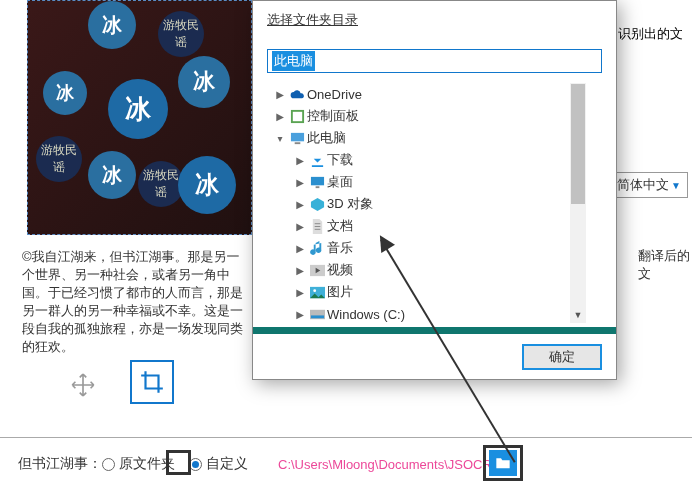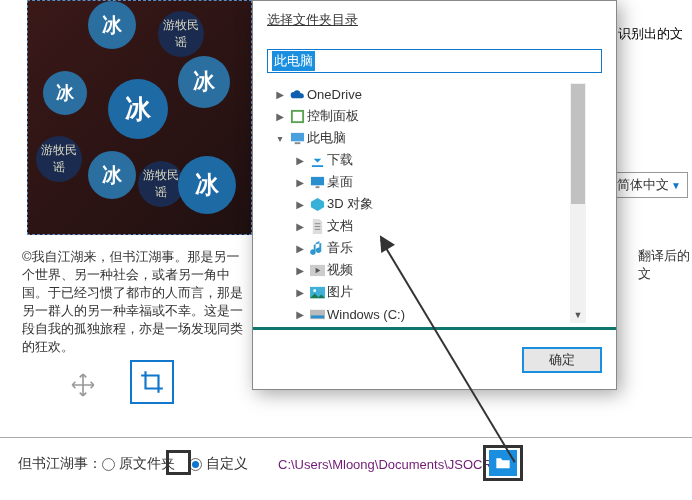--- a/index.html
+++ b/index.html
@@ -28,21 +28,21 @@
 .lang-select .chev { color:#1177cc; font-size:10px; }
 .right-text2 { position:absolute; left:618px; top:247px; font-size:13px; color:#333;padding-left:20px; }
 
 .hr { position:absolute; left:0; top:437px; width:692px; height:1px; background:#aaa; }
 
 .output-row { position:absolute; left:18px; top:455px; display:flex; align-items:center; font-size:14px; color:#333; }
 .output-row label { margin-left: 4px; margin-right: 14px; cursor:pointer; }
 .radio { width:13px; height:13px; border:1px solid #666; border-radius:50%; display:inline-flex; align-items:center; justify-content:center; background:#fff; }
 .radio.on::after { content:''; width:7px; height:7px; border-radius:50%; background:#1177cc; }
 .mark1 { position:absolute; left:166px; top:450px; width:25px; height:25px; border:3px solid #333; }
-.path-text { margin-left: 16px; font-size:13px; color:#701a75; letter-spacing:0; }
+.path-text { margin-left: 16px; font-size:13px; color:#ec4899; letter-spacing:0; }
 .folder-btn { position:absolute; left:489px; top:450px; width:28px; height:26px; background:#1a8fe0; display:flex; align-items:center; justify-content:center; }
 .mark2 { position:absolute; left:483px; top:445px; width:40px; height:36px; border:3px solid #333; }
 
 
 .dialog { position:absolute; left:252px; top:0px; width:365px; background:#fff; border:1px solid #888; box-shadow: 4px 4px 18px rgba(0,0,0,.35); }
 .dlg-title { display:flex; align-items:center; justify-content:space-between; height:30px; padding:0 8px 0 12px; font-size:13px; }
 .dlg-close { width:28px; height:22px; display:flex; align-items:center; justify-content:center; font-size:15px; cursor:pointer; }
 .dlg-body { padding: 10px 14px 0 14px; }
 .dlg-sub { font-size:13px; margin-bottom: 20px; text-decoration: underline; }
 .dlg-input { width: 100%; height: 24px; border:1px solid #1177cc; background:#fff; padding:0 4px; display:flex; align-items:center; }
@@ -54,21 +54,21 @@
 .scrollbar .up { top:0; }
 .scrollbar .down { bottom:0; }
 .tree { list-style:none; font-size:13px; }
 .tree li { display:flex; align-items:center; height:22px; white-space:nowrap; }
 .tree .tw { width:14px; text-align:center; color:#666; font-size:10px; cursor:pointer; }
 .tree .ic { width:20px; display:flex; align-items:center; justify-content:center; }
 .tree .ic svg { width:15px; height:15px; }
 .l1 { padding-left: 6px; }
 .l2 { padding-left: 26px; }
 
-.dlg-foot { height:62px; display:flex; align-items:center; justify-content:flex-end; padding-right:14px; border-top:3px solid #0f766e; margin-top:4px; }
+.dlg-foot { height:52px; display:flex; align-items:center; justify-content:flex-end; padding-right:14px; border-top:7px solid #0f766e; margin-top:4px; }
 .btn { width:80px; height:26px; border:1px solid #888; background:#e6e6e6; font-size:13px; display:flex; align-items:center; justify-content:center; cursor:pointer; }
 .btn.primary { border:2px solid #1a8fe0; }
 
 .arrow-line { position:absolute; left:380px; top:240px; width:2px; height:260px; background:#333; transform:rotate(-31deg); transform-origin: top left; pointer-events:none; }
 .arrow-head { position:absolute; left:376px; top:234px; width:0; height:0; border-left:8px solid transparent; border-right:8px solid transparent; border-bottom:16px solid #333; transform:rotate(-31deg); transform-origin:center; pointer-events:none; }
 </style>
 </head>
 <body>
 
 <div class="bg-image-area">

